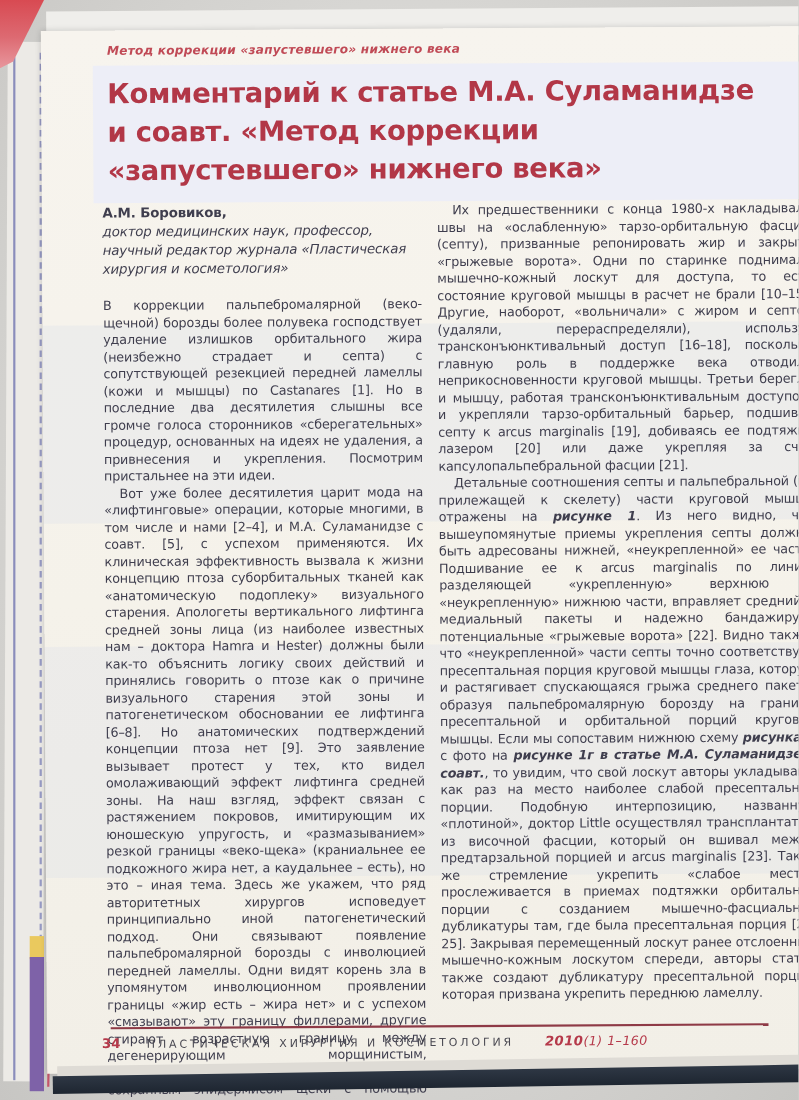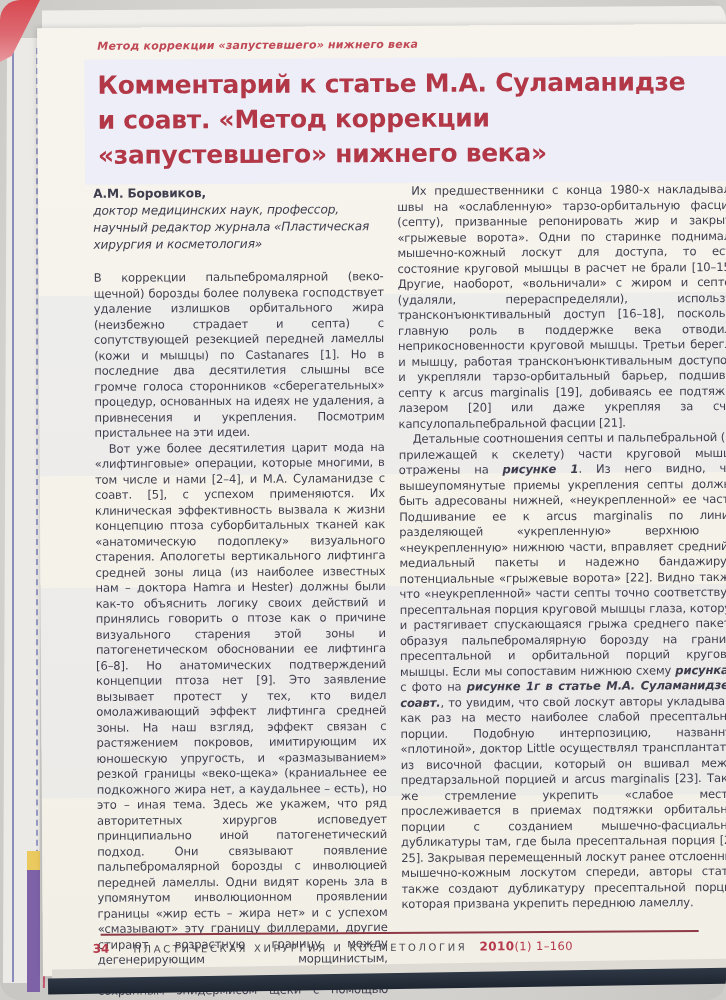--- a/index.html
+++ b/index.html
@@ -1,18 +1,18 @@
 <!DOCTYPE html>
 <html lang="ru"><head>
 <meta charset="utf-8">
 <style>
   html,body{margin:0;padding:0;}
   body{width:726px;height:1000px;overflow:hidden;background:#cfcecb;font-family:"DejaVu Sans",sans-serif;}
   .viewport{position:relative;width:726px;height:1000px;overflow:hidden;
-    background:radial-gradient(ellipse at 50% 45%, #d8d7d4 55%, #c7c6c3 100%);border-radius:20px;}
+    background:radial-gradient(ellipse at 50% 45%, #d8d7d4 55%, #c7c6c3 100%);}
   
   .top-paper-strip{position:absolute;left:42px;top:8px;width:690px;height:26px;background:#efeeeb;transform:rotate(-0.4deg);}
   .red-corner-marker{position:absolute;left:0;top:0;width:40px;height:62px;
     background:linear-gradient(180deg,#d84a52 0%,#dd6a72 55%,#e8979d 100%);
     clip-path:polygon(0 0,100% 0,30% 90%,0 100%);}
   .edge-stack{position:absolute;left:5px;top:38px;width:36px;height:945px;background:#eceae6;transform:rotate(0.25deg);}
   .edge-line-a{position:absolute;left:12px;top:52px;width:2px;height:930px;background:#8a8dbb;}
   .edge-line-b{position:absolute;left:36px;top:48px;width:0;height:938px;border-left:2px dashed #979ac4;}
   .yellow-edge-strip{position:absolute;left:27px;top:851px;width:13px;height:21px;background:#eac95e;}
   .purple-edge-strip{position:absolute;left:27px;top:870px;width:13px;height:122px;background:#7e62a8;}
@@ -39,21 +39,21 @@
   .author-cred{font-style:italic;font-size:12.2px;line-height:17px;text-align:left;}
   .para{margin:0;}
   .para.indent{text-indent:14px;}
   .it{}
   .bi{font-style:italic;font-weight:bold;}
   .footer{position:absolute;left:50px;top:906px;width:606px;}
   .footer-rule{height:2px;background:#8e3a46;margin-left:8px;}
   .footer-row{display:flex;align-items:baseline;margin-top:6px;}
   .pg{color:#b5394a;font-weight:bold;font-size:12px;}
   .journal{font-size:10px;letter-spacing:2.6px;color:#4a4952;margin-left:24px;}
-  .issue{color:#b5394a;font-size:11.5px;margin-left:12px;letter-spacing:0.4px;}
+  .issue{color:#b5394a;font-size:11.5px;margin-left:28px;letter-spacing:0.4px;font-style:italic;}
   .issue b{font-size:12px;}
 </style>
 </head>
 <body>
 
 <div class="viewport">
 
   <div class="top-paper-strip"></div>
   <div class="edge-stack"></div>
   <div class="edge-line-a"></div>

